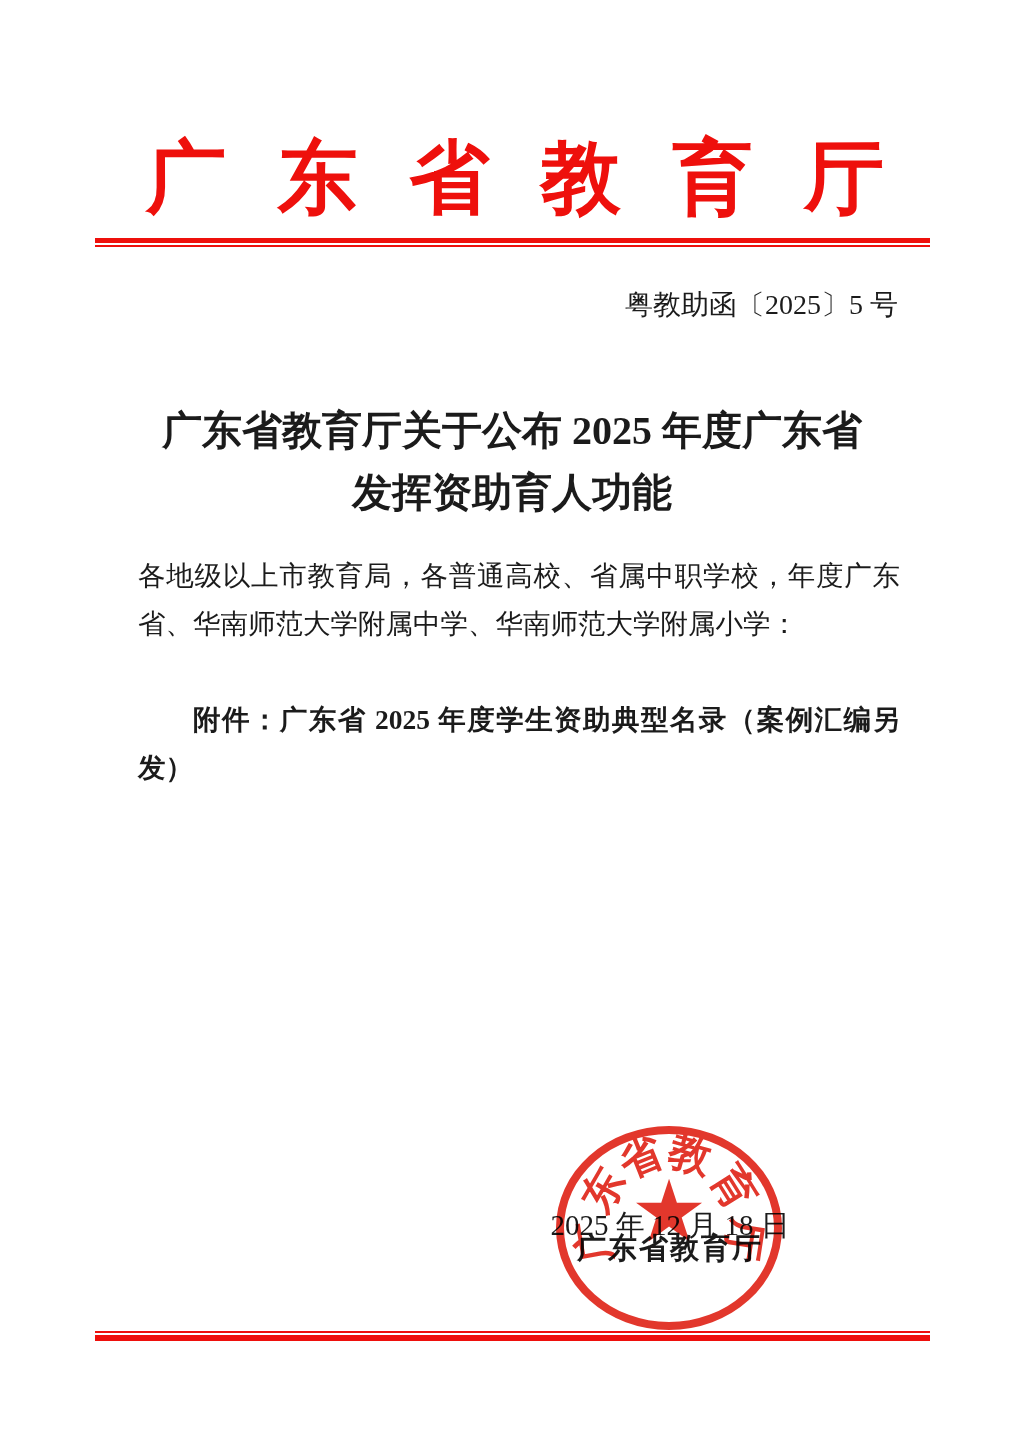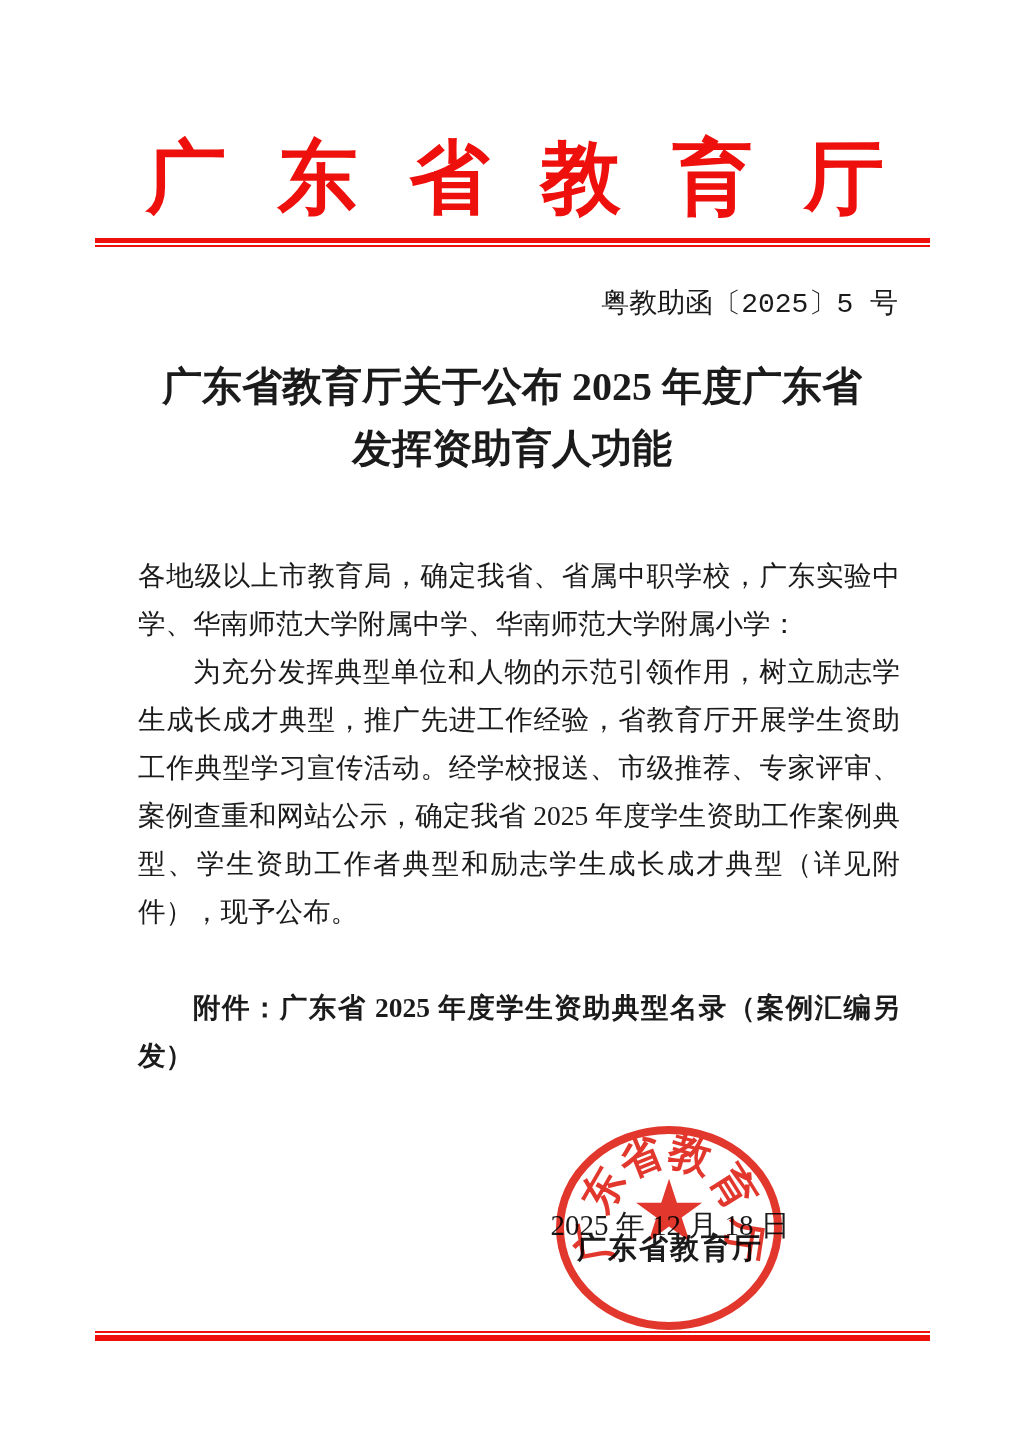--- a/index.html
+++ b/index.html
@@ -47,27 +47,26 @@
 
   
   .doc-number {
     position: absolute;
     top: 287px;
     left: 140px;
     width: 758px;
     text-align: right;
     font-size: 28px;
     line-height: 36px;
-    font-family: Liberation Mono, monospace;
   }
 
   
   .doc-title {
     position: absolute;
-    top: 356px;
+    top: 400px;
     left: 0;
     width: 100%;
     text-align: center;
     font-size: 40px;
     line-height: 62px;
     font-weight: 700;
     margin: 0;
   }
 
   
@@ -163,22 +162,21 @@
   <div class="rule rule-top-thin"></div>
 
   <div class="doc-number">粤教助函〔2025〕5 号</div>
 
   <h1 class="doc-title">
     <span>广东省教育厅关于公布 2025 年度广东省</span><br>
     <span>发挥资助育人功能</span>
   </h1>
 
   <div class="body-text">
-    <p class="salutation">各地级以上市教育局，确定我省、省属中职学校，广东实验中学、华南师范大学附属中学、华南师范大学附属小学：</p>
-    <p class="indent">为充分发挥典型单位和人物的示范引领作用，树立励志学生成长成才典型，推广先进工作经验，省教育厅开展学生资助工作典型学习宣传活动。经学校报送、市级推荐、专家评审、案例查重和网站公示，确定我省 2025 年度学生资助工作案例典型、学生资助工作者典型和励志学生成长成才典型（详见附件），现予公布。</p>
+    <p class="salutation">各地级以上市教育局，各普通高校、省属中职学校，年度广东省、华南师范大学附属中学、华南师范大学附属小学：</p>
     <p class="attachment">附件：广东省 2025 年度学生资助典型名录（案例汇编另发）</p>
   </div>
 
   <div class="sign-agency">广东省教育厅</div>
   <div class="sign-date">2025 年 12 月 18 日</div>
 
   <div class="seal">
     <span class="seal-char sc0">广</span>
     <span class="seal-char sc1">东</span>
     <span class="seal-char sc2">省</span>

